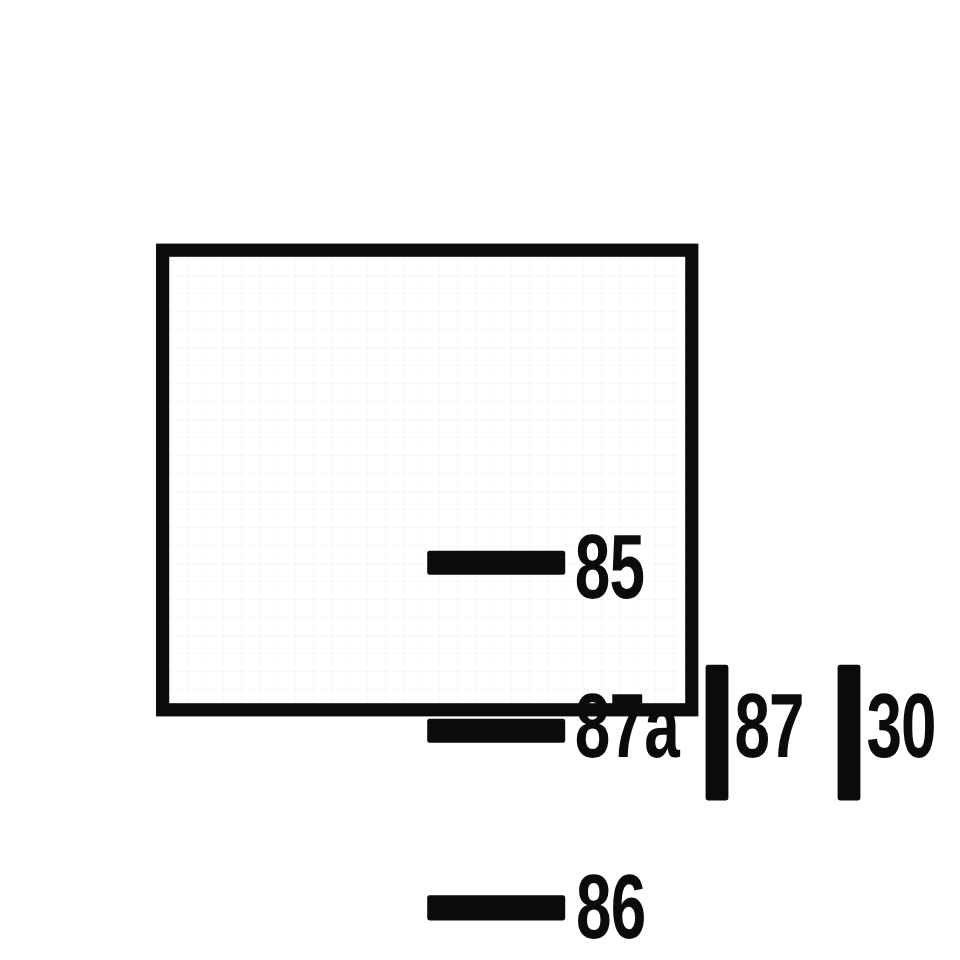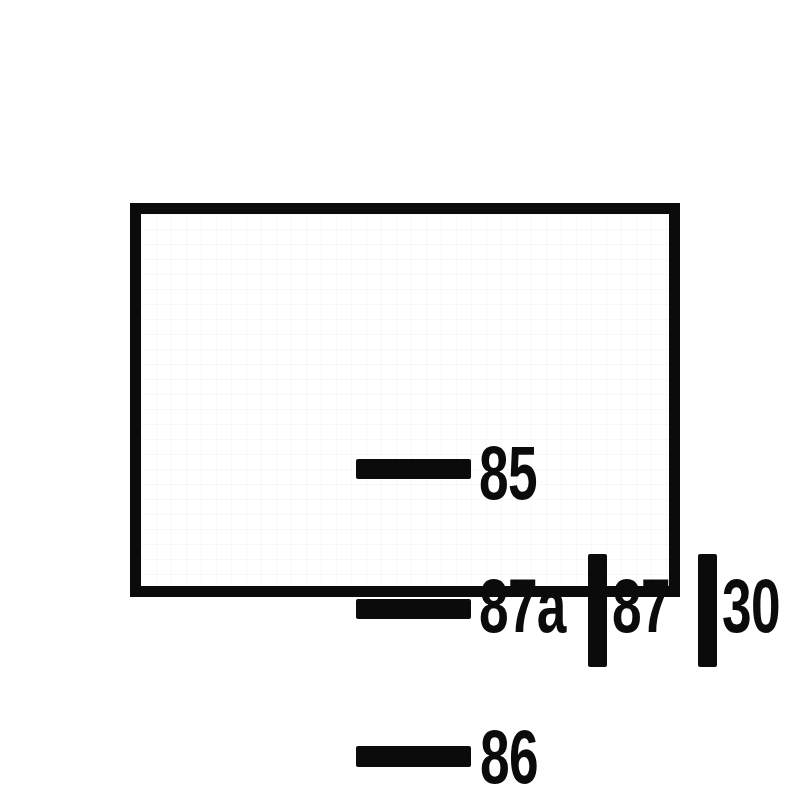--- a/index.html
+++ b/index.html
@@ -13,21 +13,21 @@
     height: 800px;
     background: #ffffff;
     overflow: hidden;
     font-family: "Liberation Sans", sans-serif;
   }
   
   .frame {
     position: absolute;
     left: 130px;
     top: 203px;
-    width: 550px;
+    width: 452px;
     height: 394px;
     box-sizing: border-box;
     border: 11px solid #0b0b0b;
     background-color: #ffffff;
     
     background-image:
       linear-gradient(rgba(0,0,0,0.028) 1px, transparent 1px),
       linear-gradient(90deg, rgba(0,0,0,0.028) 1px, transparent 1px);
     background-size: 15px 15px;
   }

